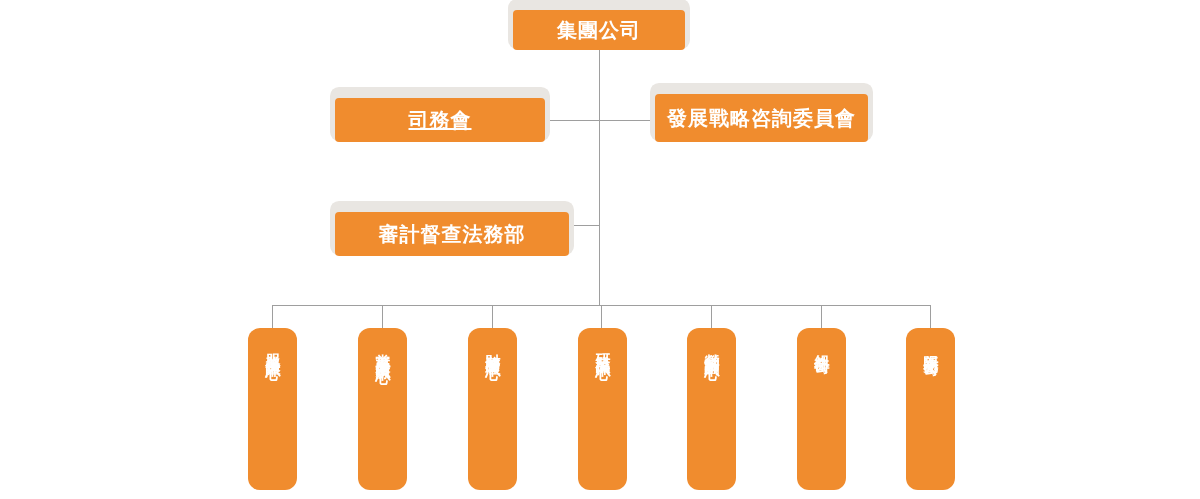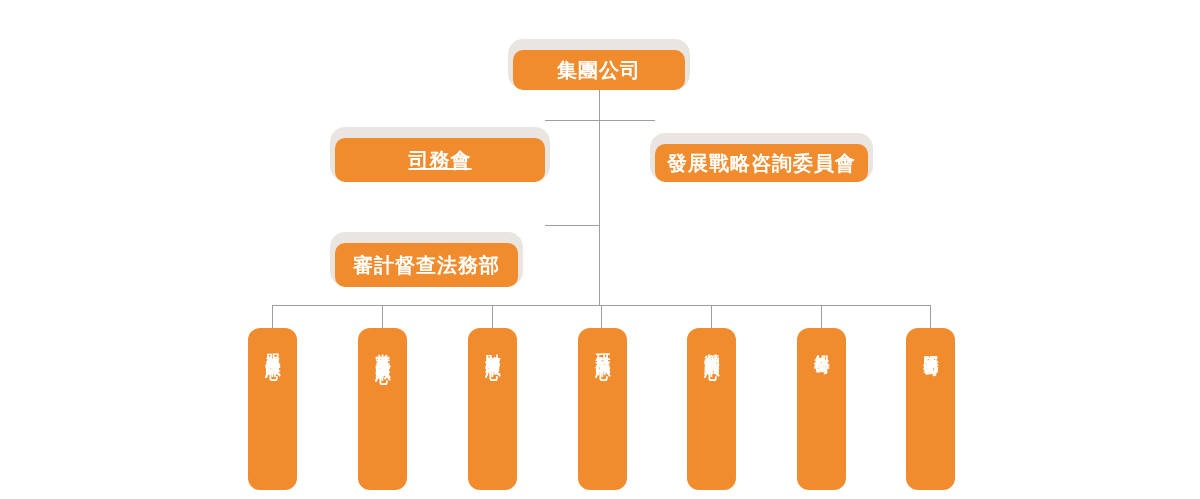--- a/index.html
+++ b/index.html
@@ -17,35 +17,34 @@
     background: #9e9e9e;
   }
   .h-line { height: 1px; }
   .v-line { width: 1px; }
 
   
   .node {
     position: absolute;
     background: #F08C2E;
     color: #ffffff;
-    border-radius: 10px;
+    border-radius: 4px;
     display: flex;
     align-items: center;
     justify-content: center;
     font-size: 20px;
     font-weight: bold;
     letter-spacing: 1px;
     box-shadow: 0 -6px 0 5px #e9e6e2;
     white-space: nowrap;
-    margin-top: 40px;
   }
   .node-root    { left: 513px; top: 10px;  width: 172px; height: 40px; }
   .node-c1      { left: 335px; top: 98px;  width: 210px; height: 44px; text-decoration: underline; }
-  .node-c2      { left: 655px; top: 104px;  width: 213px; height: 38px; }
-  .node-office  { left: 335px; top: 203px; width: 183px; height: 44px; }
+  .node-c2      { left: 655px; top: 94px;  width: 213px; height: 48px; }
+  .node-office  { left: 335px; top: 212px; width: 234px; height: 44px; }
 
   
   .dept {
     position: absolute;
     top: 328px;
     width: 49px;
     height: 162px;
     background: #F08C2E;
     color: #ffffff;
     border-radius: 12px;

